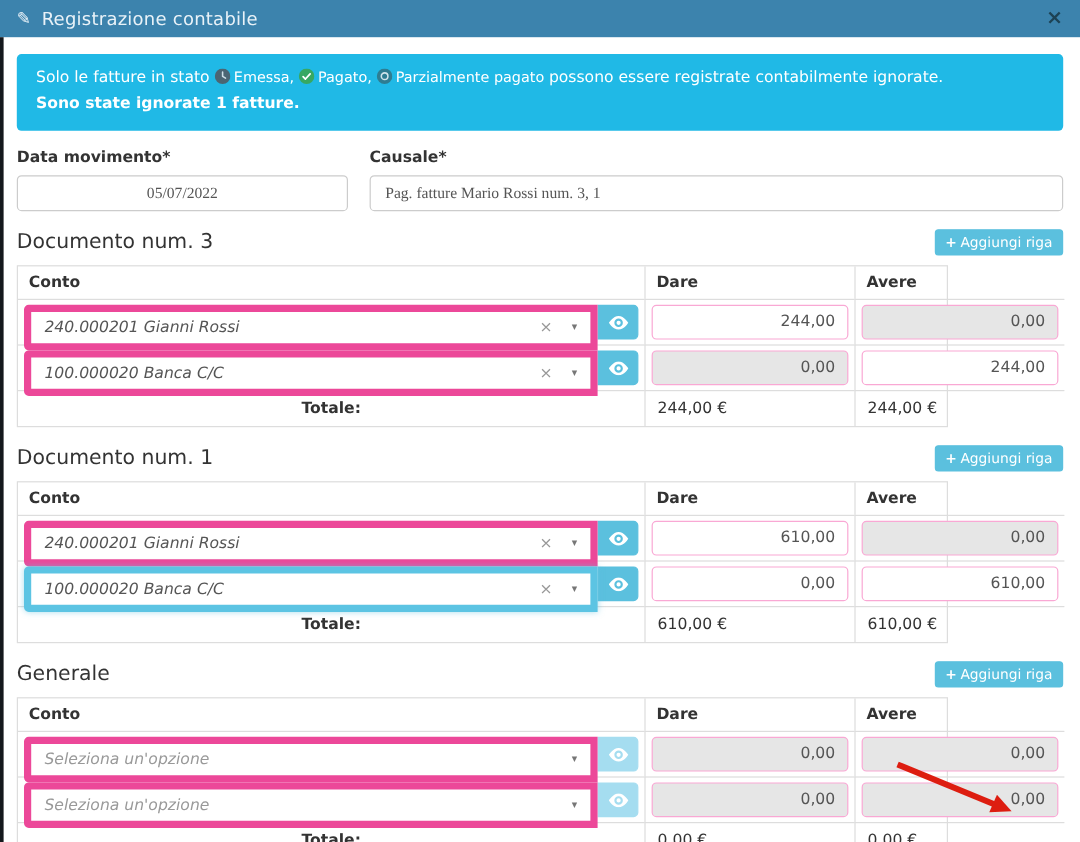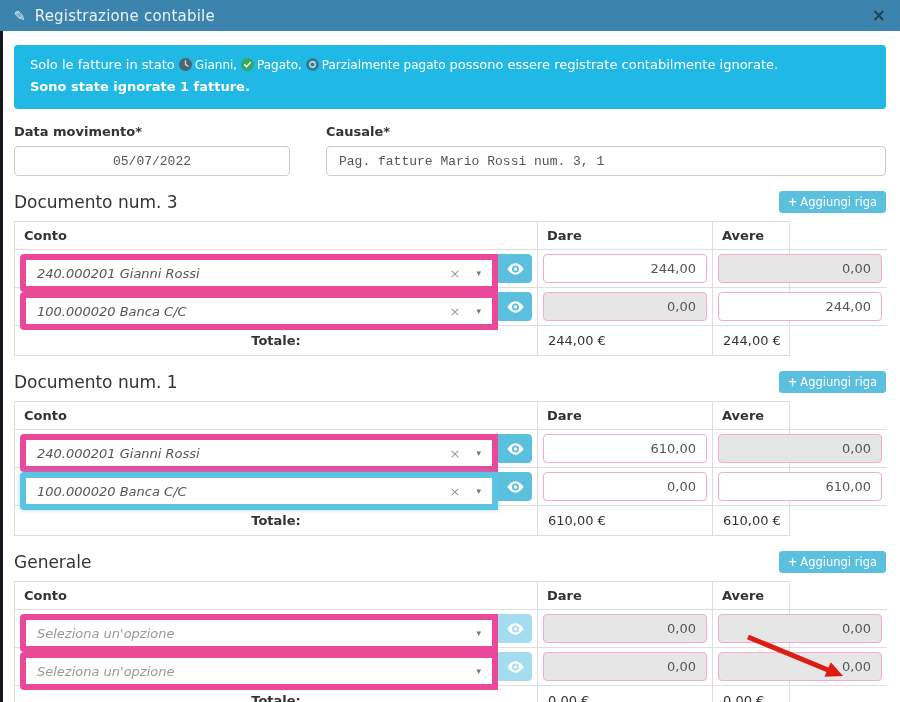--- a/index.html
+++ b/index.html
@@ -31,25 +31,25 @@
   .modal-body { padding: 14px 14px 10px 14px; }
   .alert {
     background: #20b9e6; color: #fff; border-radius: 4px;
     padding: 9px 16px 11px 16px; margin-bottom: 15px; line-height: 1.7;
   }
   .alert .l1 { font-size: 13px; }
   .alert .l2 { font-weight: 700; font-size: 13px; }
   .status-chip { font-size: 12px; white-space: nowrap; }
   .status-chip svg { vertical-align: -2px; margin-right: 3px; }
   
-  .form-row { display: flex; gap: 36px; margin-bottom: 6px; }
+  .form-row { display: flex; gap: 18px; margin-bottom: 6px; }
   .field label { display: block; font-weight: 700; margin-bottom: 7px; color: #333; }
   .field input {
     height: 30px; border: 1px solid #ccc; border-radius: 4px; width: 100%;
-    font-family: Liberation Mono, monospace; font-size: 13px; color: #555; padding: 0 12px;
+    font-family: Liberation Serif, serif; font-size: 13px; color: #555; padding: 0 12px;
     outline: none; background: #fff;
   }
   .f-data { width: 276px; }
   .f-data input { text-align: center; }
   .f-causale { flex: 1; }
   
   .section-head {
     display: flex; align-items: center; justify-content: space-between;
     margin-top: 15px; margin-bottom: 8px;
   }
@@ -109,21 +109,21 @@
 
 <div class="modal-body">
 
   <div class="alert">
     <div class="l1">
       <span>Solo le fatture in stato</span>
       <span class="status-chip">
         <svg width="13" height="13" viewBox="0 0 16 16">
             <circle cx="8" cy="8" r="8" fill="#4b6573"></circle>
             <path d="M8 3.6V8.2l3 1.8" stroke="#cfe0e8" stroke-width="1.6" fill="none" stroke-linecap="round"></path>
-          </svg><span>Gianni,</span>
+          </svg><span>Emessa,</span>
       </span>
       <span class="status-chip">
         <svg width="13" height="13" viewBox="0 0 16 16">
             <circle cx="8" cy="8" r="8" fill="#37a862"></circle>
             <path d="M4.4 8.4l2.4 2.5 4.8-5.3" stroke="#fff" stroke-width="1.8" fill="none" stroke-linecap="round" stroke-linejoin="round"></path>
           </svg><span>Pagato,</span>
       </span>
       <span class="status-chip">
         <svg width="13" height="13" viewBox="0 0 16 16">
             <circle cx="8" cy="8" r="8" fill="#2e7d92"></circle>

